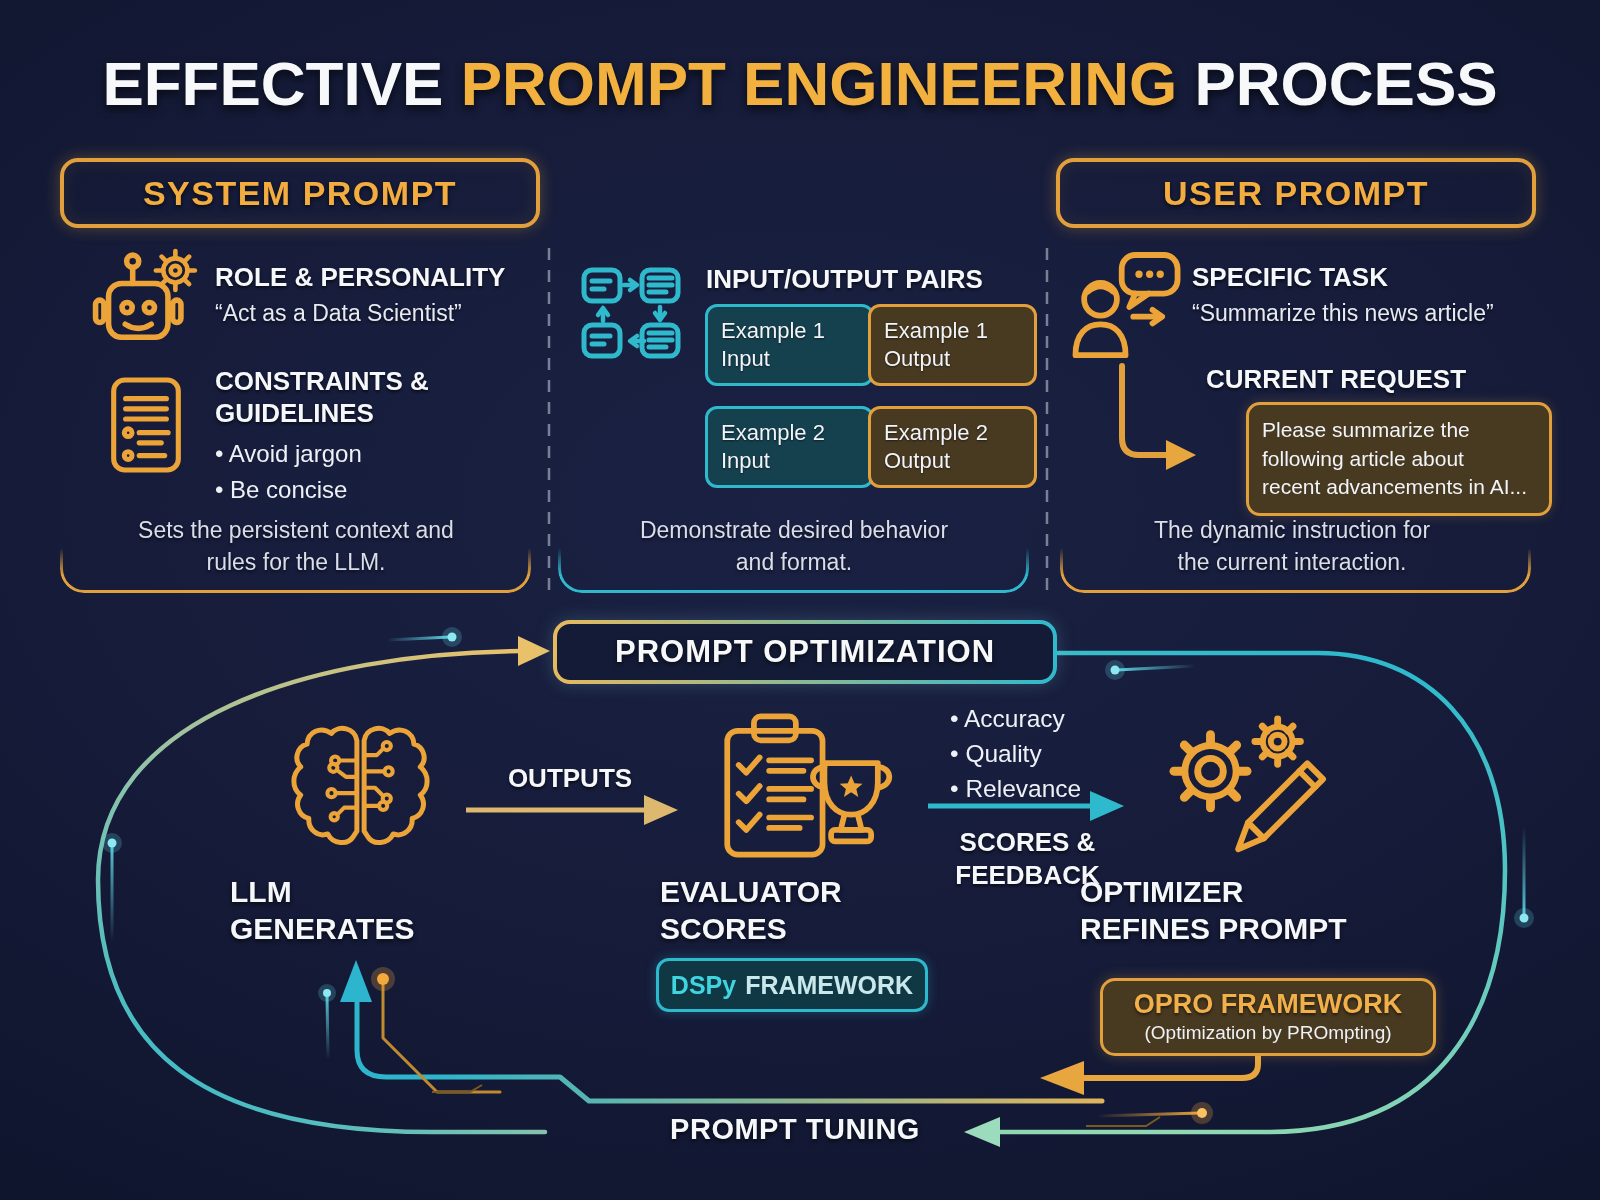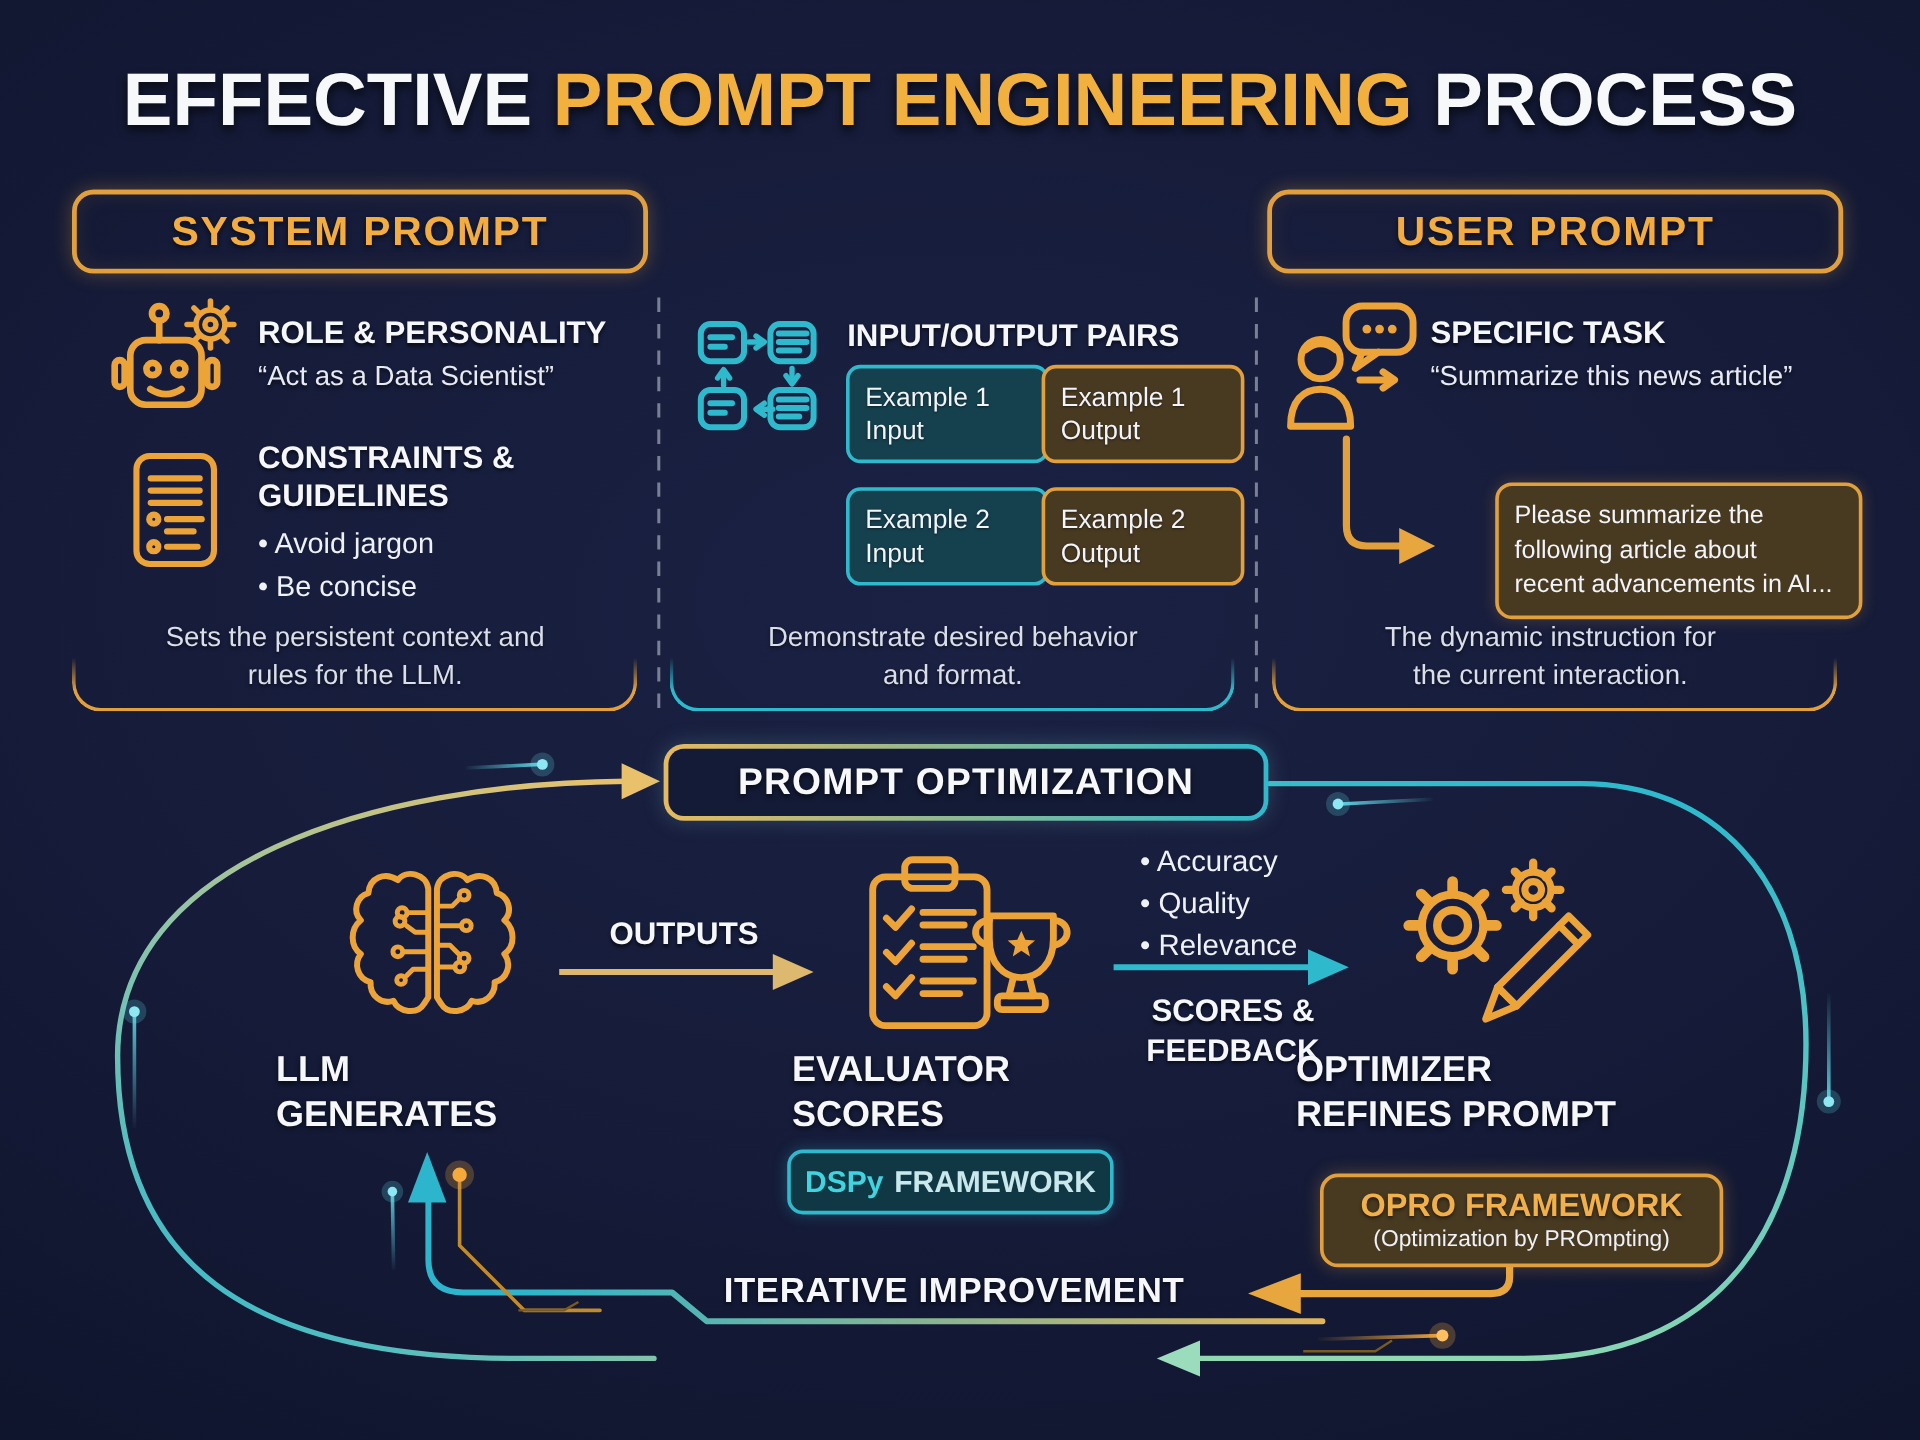--- a/index.html
+++ b/index.html
@@ -295,20 +295,21 @@
         <path d="M94,63 L104,70 L94,77"></path>
     </g>
     <g fill="#eca438">
         <circle cx="80" cy="26" r="3.8"></circle>
         <circle cx="91" cy="26" r="3.8"></circle>
         <circle cx="102" cy="26" r="3.8"></circle>
       </g>
   </svg>
   <div class="abs item-title" style="left:1192px;top:262px;">SPECIFIC TASK</div>
   <div class="abs item-quote" style="left:1192px;top:300px;">“Summarize this news article”</div>
+  <div class="abs item-title" style="left:1206px;top:364px;">CURRENT REQUEST</div>
   <div class="abs req-box ml" style="left:1202px;top:402px;">Please summarize the
 following article about
 recent advancements in AI...</div>
   <div class="abs col-footer ml" style="left:1056px;top:514px;width:472px;">The dynamic instruction for
 the current interaction.</div>
   <div class="abs u-border u-orange" style="left:1060px;top:548px;width:465px;"></div>
 
   <div class="abs opt-wrap">
     <div class="opt-inner">PROMPT OPTIMIZATION</div>
   </div>
@@ -415,15 +416,15 @@
   <div class="abs dspy-box">
     <span class="nm">DSPy</span>
     <span class="wd">FRAMEWORK</span>
   </div>
 
   <div class="abs opro-box">
     <div class="t1">OPRO FRAMEWORK</div>
     <div class="t2">(Optimization by PROmpting)</div>
   </div>
 
-  <div class="abs loop-label" style="left:540px;top:1060px;width:510px;">ITERATIVE IMPROVEMENT</div>
+  <div class="abs loop-label" style="left:545px;top:1113px;width:500px;">PROMPT TUNING</div>
 
 </div>
 
 </body></html>

